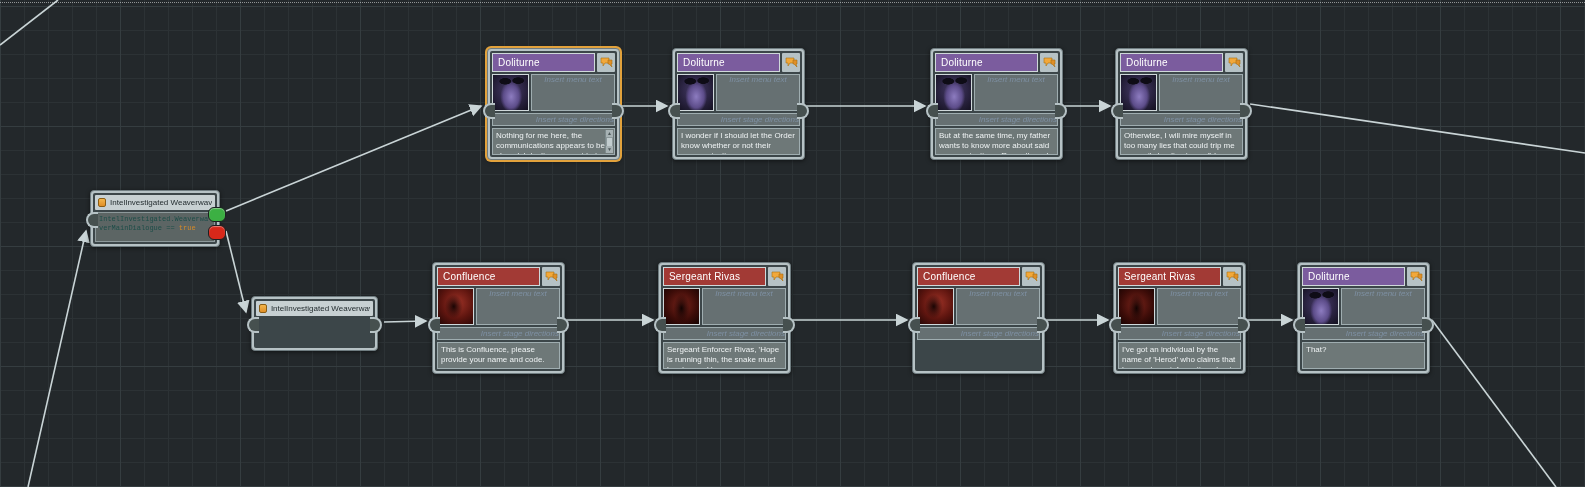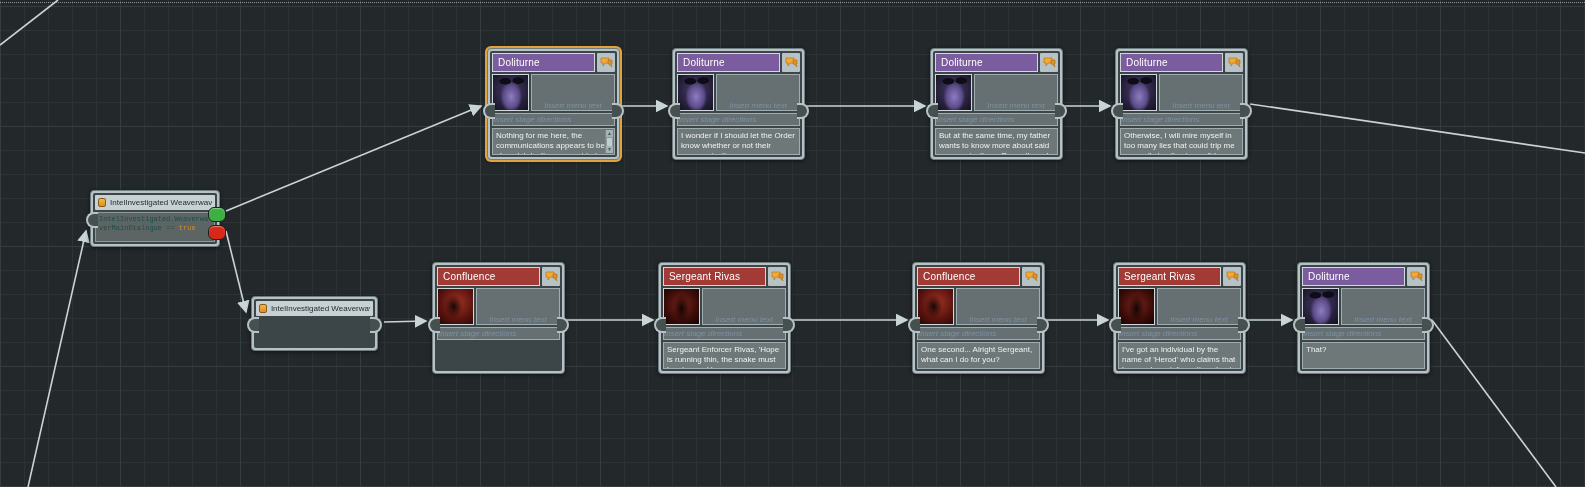--- a/index.html
+++ b/index.html
@@ -33,23 +33,23 @@
       radial-gradient(ellipse 9px 5px at 72% 16%,#0e0c16 60%,transparent 70%),
       radial-gradient(ellipse 14px 20px at 52% 62%,#8d7cc0 0%,#5d4d8a 55%,transparent 78%),
       radial-gradient(circle at 50% 45%,#4a3e6e 0%,#2b2442 55%,#141120 100%);}
   .portrait.confluence{background:
       radial-gradient(ellipse 12px 16px at 45% 50%,#1a0504 0%,transparent 75%),
       radial-gradient(circle at 55% 40%,#a03327 0%,#5e150f 55%,#230605 100%);}
   .portrait.rivas{background:
       radial-gradient(ellipse 10px 18px at 50% 55%,#120302 0%,transparent 80%),
       radial-gradient(circle at 50% 45%,#7c241b 0%,#3c0c08 60%,#160302 100%);}
   .panel{background:#667072;border:1px solid #9fadb0;box-sizing:border-box;}
-  .menu-text{flex:1;display:flex;align-items:flex-end;justify-content:center;}
+  .menu-text{flex:1;display:flex;align-items:flex-start;justify-content:center;}
   .placeholder{color:#7e90a3;font-style:italic;font-size:8px;}
-  .stage{flex:0 0 13px;display:flex;align-items:center;justify-content:flex-start;}
+  .stage{flex:0 0 13px;display:flex;align-items:center;justify-content:flex-end;}
   .dlg-body{flex:1;background:#6e7878;border:1px solid #9fadb0;color:#eef2f3;font-size:8px;
         line-height:1.25;padding:2px 3px;overflow:hidden;position:relative;box-sizing:border-box;}
   .scrollbar{position:absolute;right:1px;top:1px;bottom:1px;width:7px;background:#8d999b;
         border-left:1px solid #7c8a8c;}
   .scrollbar .thumb{position:absolute;left:1px;right:1px;top:8px;height:12px;background:#c2cdcf;}
   .scrollbar .arr{position:absolute;left:0;width:100%;height:7px;background:#a7b2b4;color:#4c5759;
         font-size:5px;line-height:7px;text-align:center;}
   .scrollbar .arr.down{bottom:0;}
   
   .script-header{display:flex;align-items:center;gap:4px;height:15px;flex:0 0 15px;background:#c7d0d2;
@@ -215,20 +215,21 @@
       </div>
       <div class="dlg-row">
         <div class="portrait confluence"></div>
         <div class="panel menu-text">
           <span class="placeholder">Insert menu text</span>
         </div>
       </div>
       <div class="panel stage">
         <span class="placeholder">Insert stage directions</span>
       </div>
+      <div class="dlg-body">This is Confluence, please provide your name and code.</div>
       <div class="tab left" style="top: 52px;"></div>
       <div class="tab right" style="top: 52px;"></div>
     </div>
   </div>
     <div class="node" style="left: 658px; top: 262px; width: 133px; height: 112px;">
     <div class="node-inner">
       <div class="dlg-header">
         <div class="dlg-title" style="background: rgb(162, 58, 53);">Sergeant Rivas</div>
         <div class="icon-box">
           <svg class="bubble-svg" width="13" height="11" viewBox="0 0 13 11">
@@ -264,21 +265,20 @@
       </div>
       <div class="dlg-row">
         <div class="portrait confluence"></div>
         <div class="panel menu-text">
           <span class="placeholder">Insert menu text</span>
         </div>
       </div>
       <div class="panel stage">
         <span class="placeholder">Insert stage directions</span>
       </div>
-      <div class="dlg-body">One second... Alright Sergeant, what can I do for you?</div>
       <div class="tab left" style="top: 52px;"></div>
       <div class="tab right" style="top: 52px;"></div>
     </div>
   </div>
     <div class="node" style="left: 1113px; top: 262px; width: 133px; height: 112px;">
     <div class="node-inner">
       <div class="dlg-header">
         <div class="dlg-title" style="background: rgb(162, 58, 53);">Sergeant Rivas</div>
         <div class="icon-box">
           <svg class="bubble-svg" width="13" height="11" viewBox="0 0 13 11">

